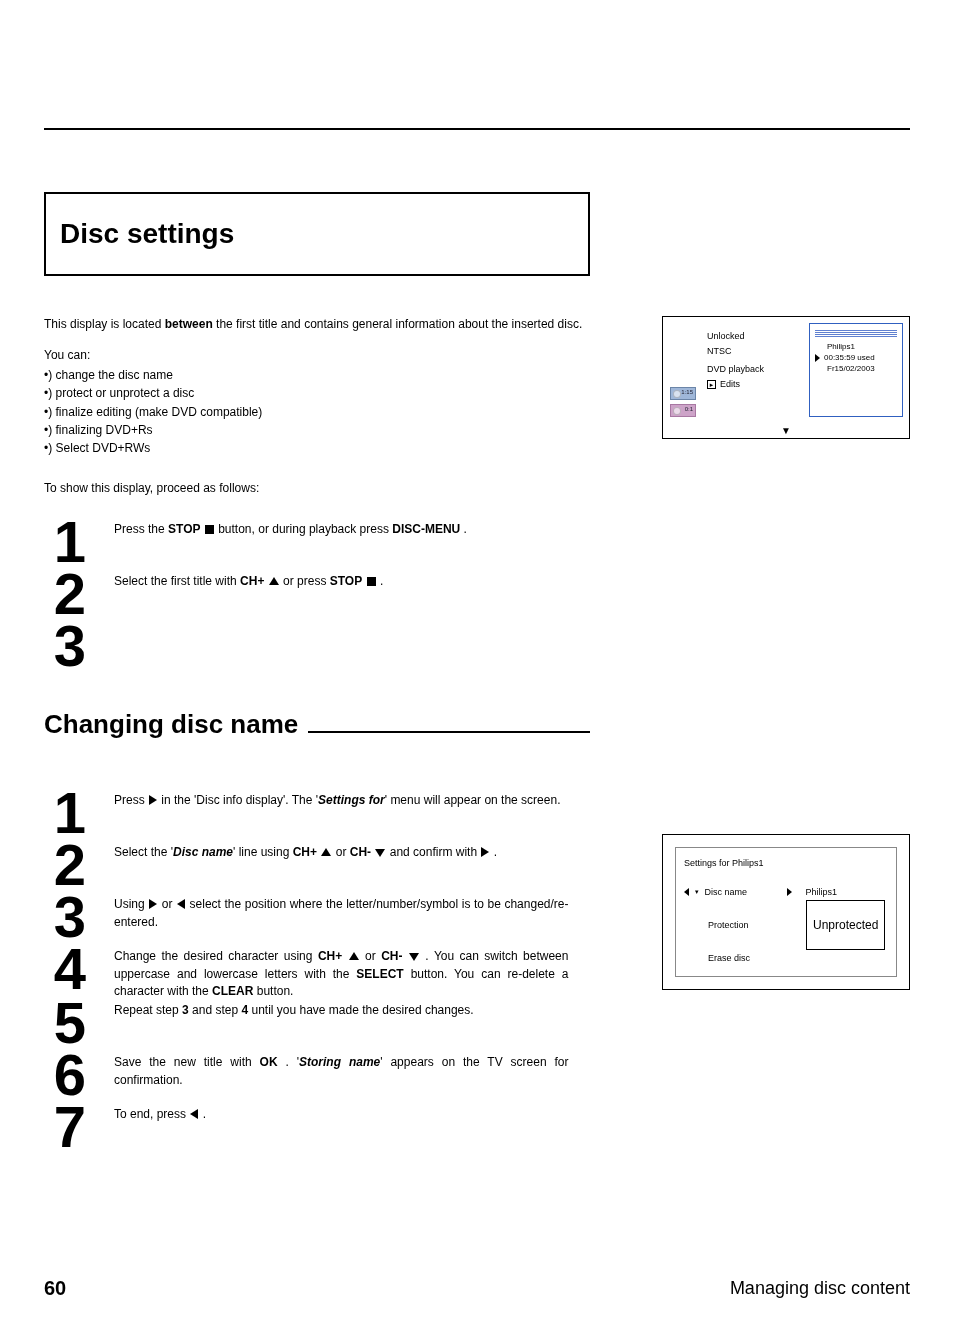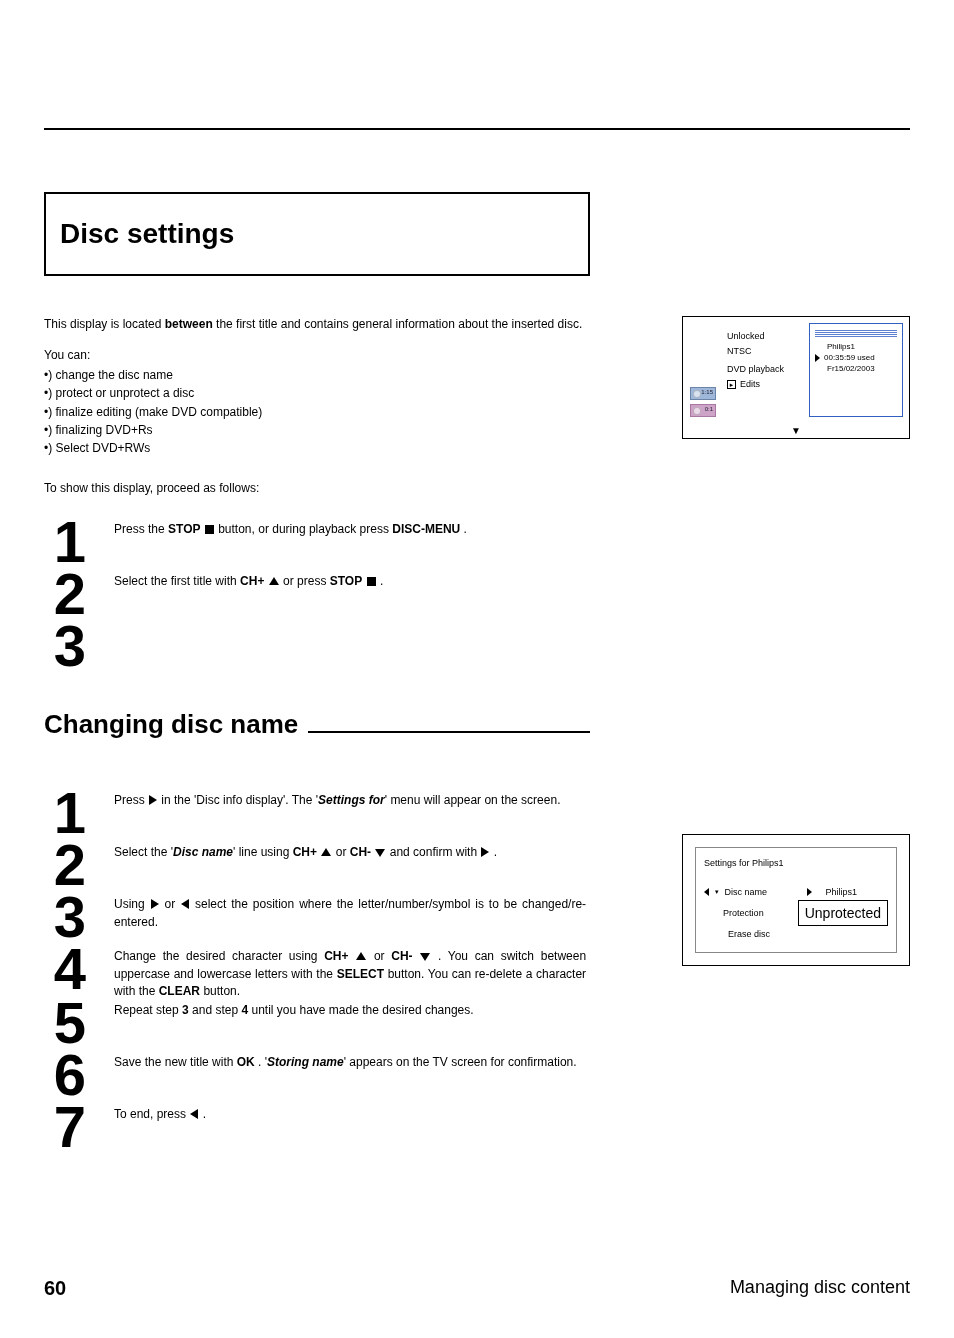--- a/index.html
+++ b/index.html
@@ -19,21 +19,21 @@
     border: 2px solid #000;
     padding: 24px 14px;
     width: 63%;
     margin-bottom: 40px;
   }
   .section-title-box h1 { font-size: 28px; font-weight: bold; }
   .two-col {
     display: flex; align-items: flex-start; gap: 22px;
   }
   .left-col { flex: 1; font-size: 12px; line-height: 1.45; }
-  .right-col { width: 228px; flex-shrink: 0; }
+  .right-col { width: 248px; flex-shrink: 0; }
   .para { margin-bottom: 14px; text-align: justify; }
   .list { margin-bottom: 14px; }
   .list div { margin-bottom: 1px; }
   .steps { margin-top: 16px; }
   .step { display: flex; align-items: flex-start; gap: 18px; margin-bottom: -6px; }
   .step-num { font-size: 58px; font-weight: 900; line-height: 1; width: 52px; text-align: center; font-family: Arial, sans-serif; }
   .step-text { font-size: 12px; padding-top: 8px; flex: 1; text-align: justify; }
   .h2-rule { display: flex; align-items: baseline; gap: 0; margin-top: 40px; margin-bottom: 28px; width: 63%; }
   .h2-rule h2 { font-size: 26px; font-weight: bold; white-space: nowrap; }
   .h2-rule .rule { flex: 1; height: 2px; background: #000; margin-left: 10px; }
@@ -53,28 +53,28 @@
   .osd-hatch { height: 7px; margin-bottom: 5px; background: repeating-linear-gradient(0deg,#6080d0 0,#6080d0 1px, transparent 1px, transparent 2px); }
   .osd-right .ln { display:flex; align-items:center; gap:4px; font-size:8px; margin-bottom:2px;}
   .tri-r { width:0;height:0;border-top:4px solid transparent;border-bottom:4px solid transparent;border-left:5px solid #000; display:inline-block;}
   .osd-arrow-down { text-align:center; font-size:10px; padding:2px 0;}
   .sq-x { display:inline-block; width:9px; height:9px; border:1px solid #000; font-size:7px; line-height:8px; text-align:center; vertical-align:middle; margin-right:4px;}
   .osd2 { border:1px solid #000; padding: 12px; font-size:9px; margin-top: 6px;}
   .osd2-inner { border:1px solid #888; padding:10px 8px;}
   .osd2-title { margin-bottom:19px; }
   .osd2-row { display:flex; align-items:center; gap:6px; margin-bottom:3px;}
   .osd2-lab { width: 76px; }
-  .osd2-box { border:1px solid #000; padding:4px 6px; font-size:14px;}
+  .osd2-box { border:1px solid #000; padding:17px 6px; font-size:12px;}
   .tri-l { width:0;height:0;border-top:4px solid transparent;border-bottom:4px solid transparent;border-right:5px solid #000; display:inline-block;}
   .icon-stop { display:inline-block; width:9px; height:9px; background:#000; vertical-align:-1px; margin:0 1px;}
   .icon-play-r { display:inline-block; width:0; height:0; border-top:5px solid transparent; border-bottom:5px solid transparent; border-left:8px solid #000; vertical-align:-1px; margin:0 1px;}
   .icon-play-l { display:inline-block; width:0; height:0; border-top:5px solid transparent; border-bottom:5px solid transparent; border-right:8px solid #000; vertical-align:-1px; margin:0 1px;}
   .icon-up { display:inline-block; width:0; height:0; border-left:5px solid transparent; border-right:5px solid transparent; border-bottom:8px solid #000; vertical-align:0px; margin:0 1px;}
   .icon-down { display:inline-block; width:0; height:0; border-left:5px solid transparent; border-right:5px solid transparent; border-top:8px solid #000; vertical-align:-1px; margin:0 1px;}
-  .footer { position:absolute; bottom:38px; left:44px; right:44px; display:flex; justify-content:space-between; align-items:flex-start;}
+  .footer { position:absolute; bottom:38px; left:44px; right:44px; display:flex; justify-content:space-between; align-items:center;}
   .footer .pg { font-size:20px; font-weight:bold;}
   .footer .ch { font-size:18px; }
   b { font-weight: bold; }
   i.bi { font-weight:bold; font-style:italic;}
 </style>
 </head>
 <body>
 
 <div class="header-bar"></div>
 

